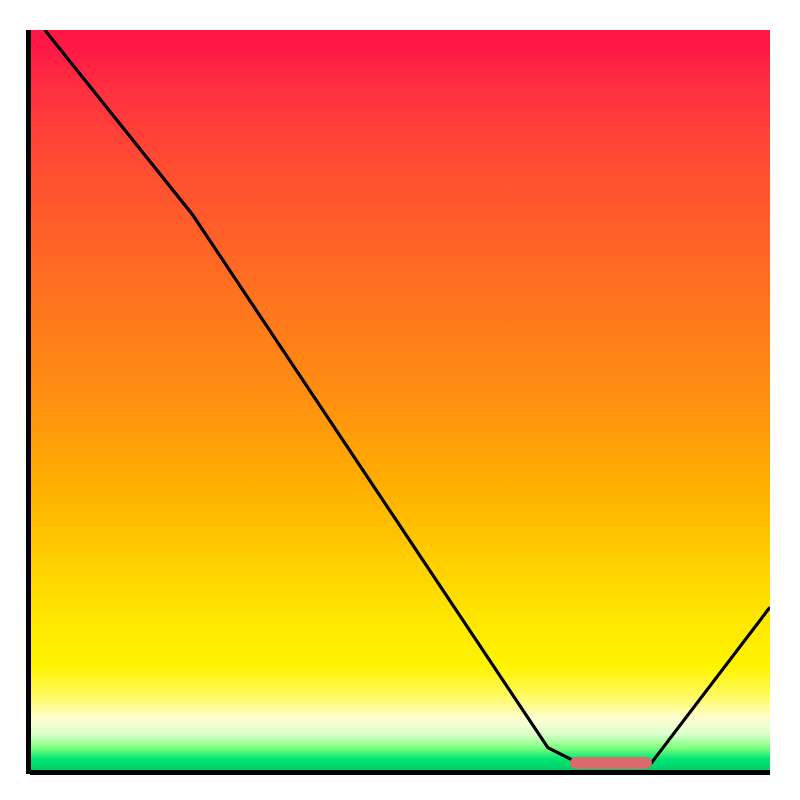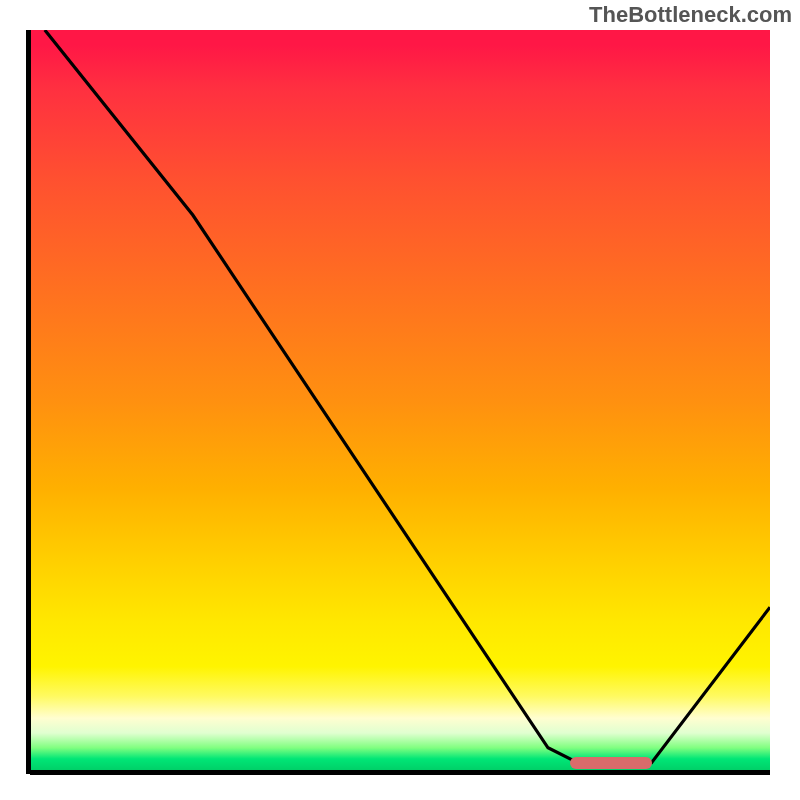--- a/index.html
+++ b/index.html
@@ -83,21 +83,20 @@
   .marker {
     position: absolute;
     background: #d96b6b;
     border-radius: 6px;
   }
 </style>
 </head>
 <body>
 
 <div class="chart-container">
-  <div class="watermark">TheBottleneck.com</div>
 
   <div class="plot-area">
     <div class="gradient-bg"></div>
 
     <svg class="curve" viewBox="0 0 740 740" preserveAspectRatio="none">
       <path id="curve-path" fill="none" stroke="#000000" stroke-width="3.2" d="M 14.8 0.0 Q 88.8 92.5 162.8 185.0 Q 340.4 451.4 518.0 717.8 Q 532.8 725.2 547.6 732.6 Q 584.6 732.6 621.6 732.6 Q 680.8 654.9 740.0 577.2"></path>
     </svg>
 
     <div id="marker" class="marker" style="left: 540.2px; width: 81.4px; top: 726.6px; height: 12px;"></div>
   </div>

